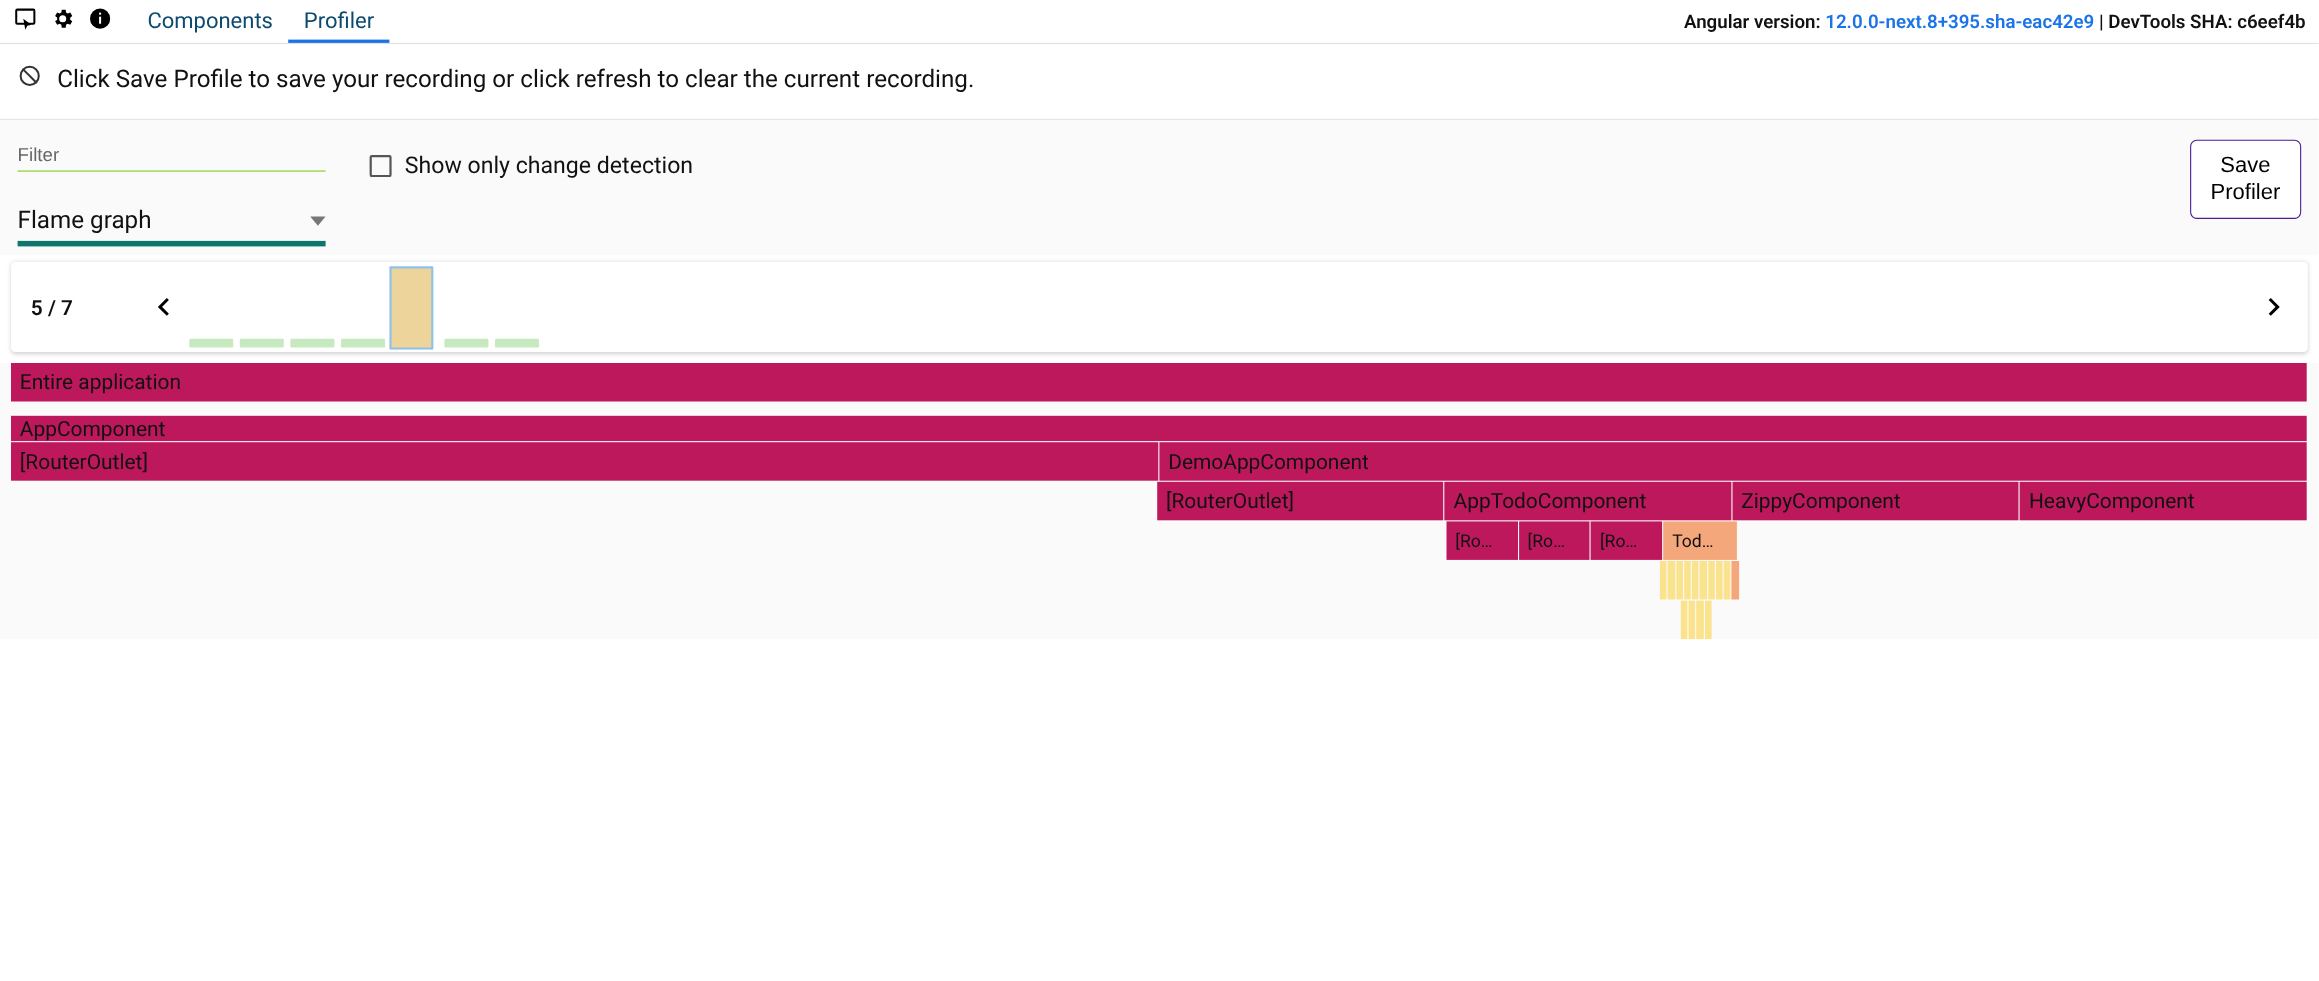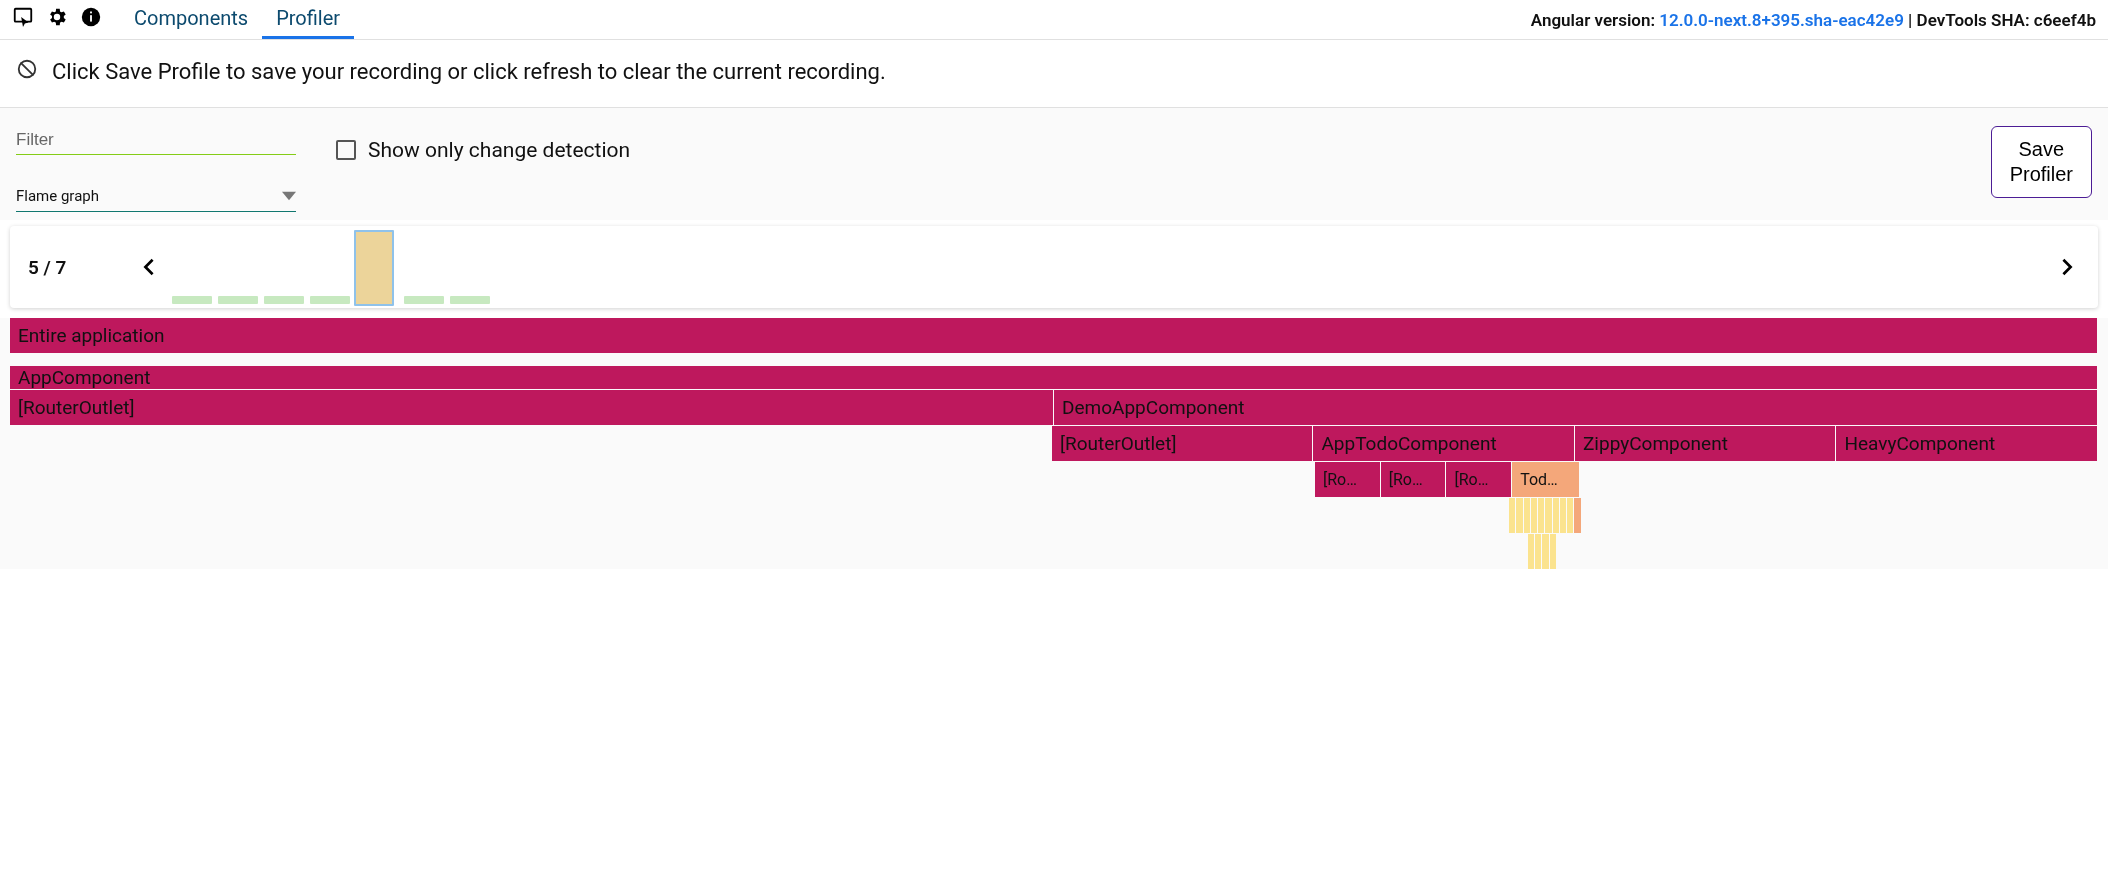--- a/index.html
+++ b/index.html
@@ -55,23 +55,23 @@
     font-size: 17px;
     padding: 4px 0;
     width: 100%;
     color: #b91c1c;
   }
   .filter-input::placeholder { color: #666; }
   .select-wrap {
     display: flex;
     justify-content: space-between;
     align-items: center;
-    border-bottom: 1px solid #0f766e;
+    border-bottom: 5px solid #0f766e;
     padding: 2px 0 6px;
-    font-size: 15px;
+    font-size: 22px;
     cursor: pointer;
   }
   .select-wrap svg { width: 14px; height: 14px; fill: #777; }
   .stats { font-size: 18px; line-height: 1.75; }
   .stat-label { color: #d93025; }
   .stat-value { color: #8a1fa0; }
   .source-label { color: #111; }
   .checkbox-row {
     display: flex;
     align-items: center;

